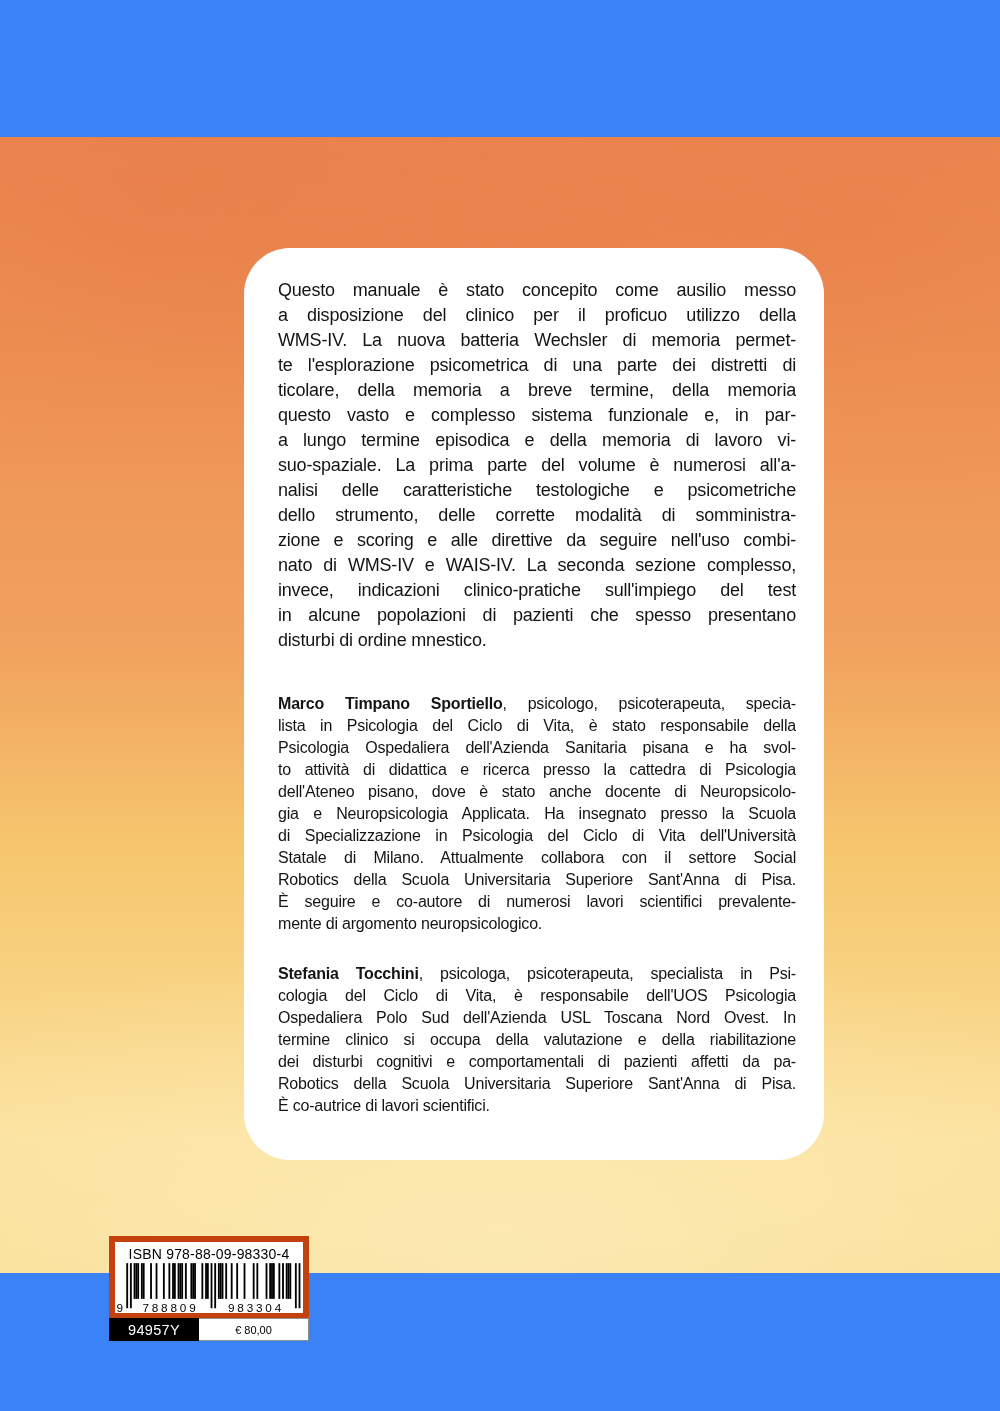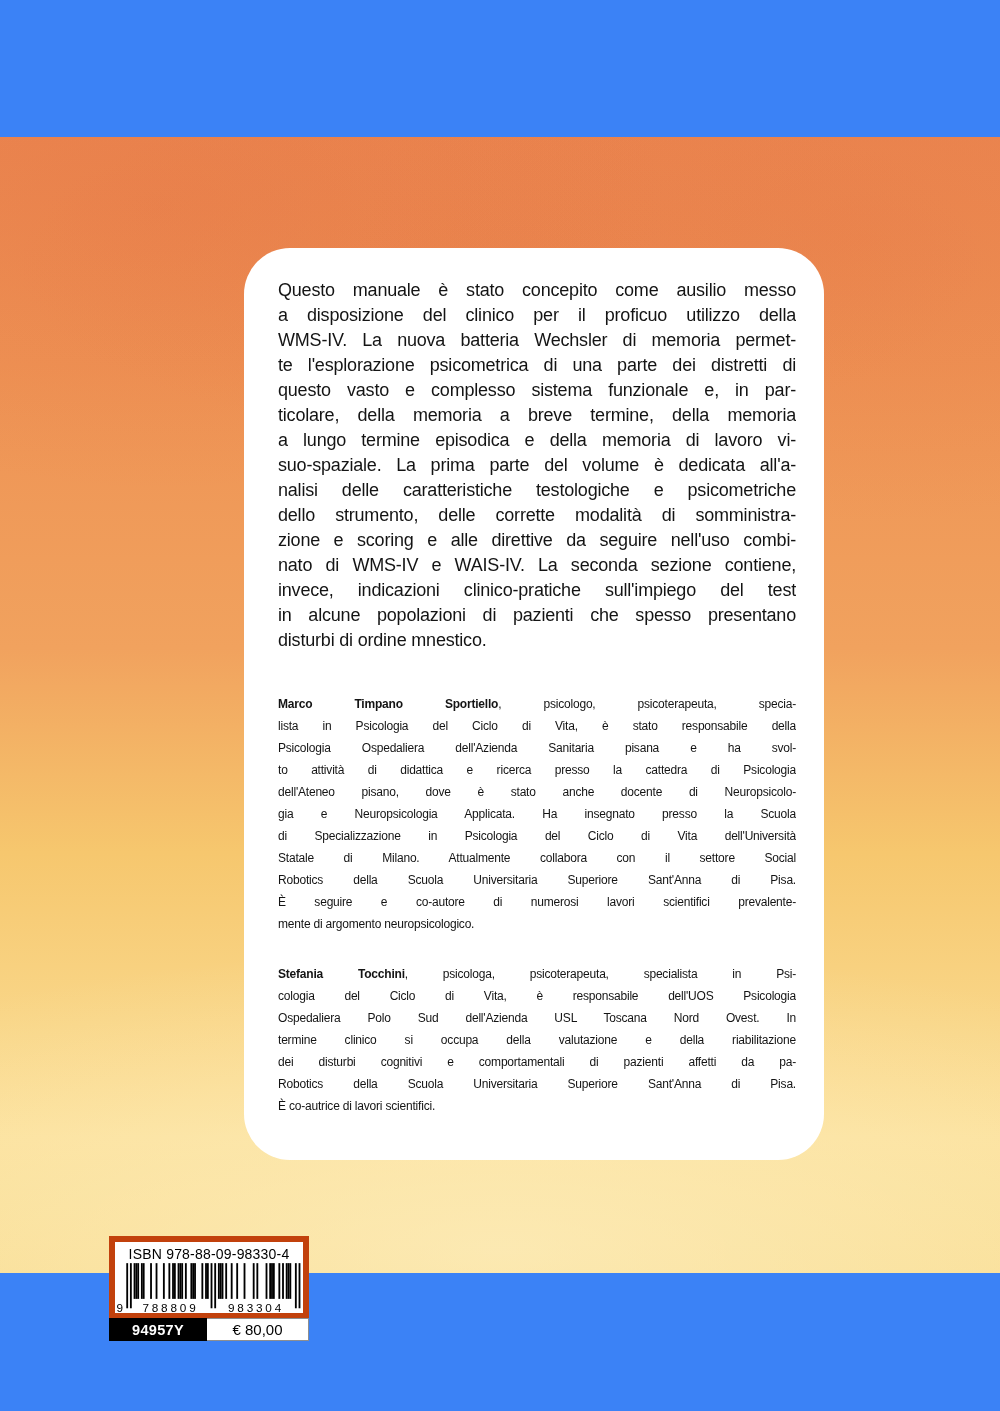--- a/index.html
+++ b/index.html
@@ -12,58 +12,58 @@
       radial-gradient(700px 260px at 50% 11%, rgba(222,98,58,0.14),  transparent 70%),
       radial-gradient(1300px 420px at 50% 98%, rgba(255,243,205,0.55), transparent 72%),
       linear-gradient(180deg,#eb8750 0%,#ee9254 20%,#f1a25e 45%,#f6c76e 63%,#fbe099 88%,#f8dc8f 100%);
   }
   .card{position:absolute;left:244px;top:111px;width:580px;height:912px;
         background:#ffffff;border-radius:46px;box-sizing:border-box;
         padding:30px 28px 0 34px;color:#141414;}
   .line{text-align:justify;text-align-last:justify;overflow:hidden;white-space:normal;}
   .line.last{text-align-last:left;}
   .para-main .line{font-size:18px;line-height:25px;height:25px;letter-spacing:-0.2px;}
-  .para-bio  .line{font-size:12px;line-height:22px;height:22px;letter-spacing:-0.2px;}
+  .para-bio  .line{font-size:16px;line-height:22px;height:22px;letter-spacing:-0.2px;}
   .para-main{margin:0 0 40px 0;}
   .para-bio.first{margin:0 0 28px 0;}
   .para-bio b{font-weight:700;}
 
   .price-label{position:absolute;left:109px;top:1236px;width:200px;}
   .isbn-box{box-sizing:border-box;width:200px;height:83px;background:#ffffff;
             border:6px solid #c2410c;text-align:center;padding-top:4px;}
   .isbn-text{font-size:14px;line-height:16px;color:#000;letter-spacing:0.2px;font-weight:500;}
   .isbn-box svg{display:block;margin:1px auto 0 auto;}
   .label-strip{display:flex;width:200px;height:23px;margin-top:-1px;}
-  .code-cell{box-sizing:border-box;width:98px;background:#000;color:#fff;
+  .code-cell{box-sizing:border-box;width:90px;background:#000;color:#fff;
              display:flex;align-items:center;justify-content:center;
-             font-size:14.5px;font-weight:700;letter-spacing:0.3px;}
+             font-size:14.5px;font-weight:400;letter-spacing:0.3px;}
   .price-cell{box-sizing:border-box;flex:1;background:#fff;color:#000;
               border:1px solid #8e8e8e;border-left:none;
               display:flex;align-items:center;justify-content:center;
-              font-size:15px;font-weight:500;}
+              font-size:11px;font-weight:500;}
 </style>
 </head>
 <body>
 
 <div class="page">
   <div class="cover-bg">
     <div class="card">
       <div class="para-main">
           <div class="line">Questo manuale è stato concepito come ausilio messo</div>
           <div class="line">a disposizione del clinico per il proficuo utilizzo della</div>
           <div class="line">WMS-IV. La nuova batteria Wechsler di memoria permet-</div>
           <div class="line">te l'esplorazione psicometrica di una parte dei distretti di</div>
+          <div class="line">ticolare, della memoria a breve termine, della memoria</div>
           <div class="line">questo vasto e complesso sistema funzionale e, in par-</div>
-          <div class="line">ticolare, della memoria a breve termine, della memoria</div>
           <div class="line">a lungo termine episodica e della memoria di lavoro vi-</div>
-          <div class="line">suo-spaziale. La prima parte del volume è dedicata all'a-</div>
+          <div class="line">suo-spaziale. La prima parte del volume è numerosi all'a-</div>
           <div class="line">nalisi delle caratteristiche testologiche e psicometriche</div>
           <div class="line">dello strumento, delle corrette modalità di somministra-</div>
           <div class="line">zione e scoring e alle direttive da seguire nell'uso combi-</div>
-          <div class="line">nato di WMS-IV e WAIS-IV. La seconda sezione contiene,</div>
+          <div class="line">nato di WMS-IV e WAIS-IV. La seconda sezione complesso,</div>
           <div class="line">invece, indicazioni clinico-pratiche sull'impiego del test</div>
           <div class="line">in alcune popolazioni di pazienti che spesso presentano</div>
           <div class="line last">disturbi di ordine mnestico.</div>
         </div>
       <div class="para-bio first">
           <div class="line"><b>Marco Timpano Sportiello</b>, psicologo, psicoterapeuta, specia-</div>
           <div class="line">lista in Psicologia del Ciclo di Vita, è stato responsabile della</div>
           <div class="line">Psicologia Ospedaliera dell'Azienda Sanitaria pisana e ha svol-</div>
           <div class="line">to attività di didattica e ricerca presso la cattedra di Psicologia</div>
           <div class="line">dell'Ateneo pisano, dove è stato anche docente di Neuropsicolo-</div>

